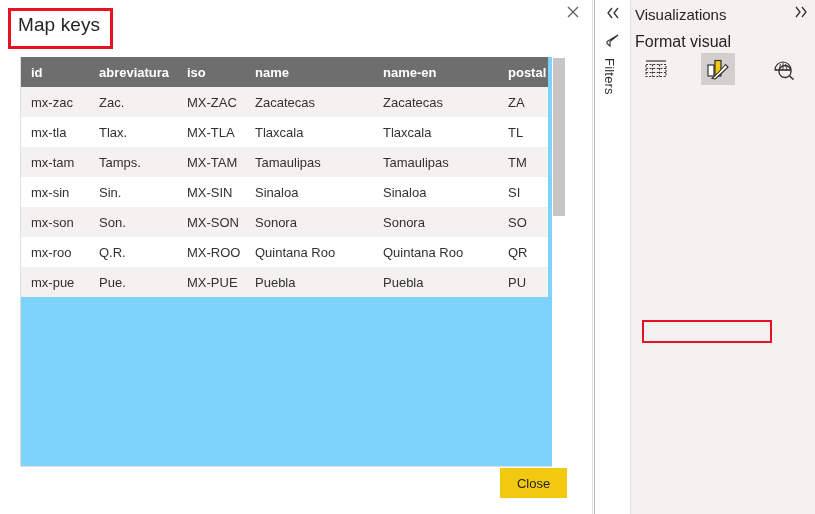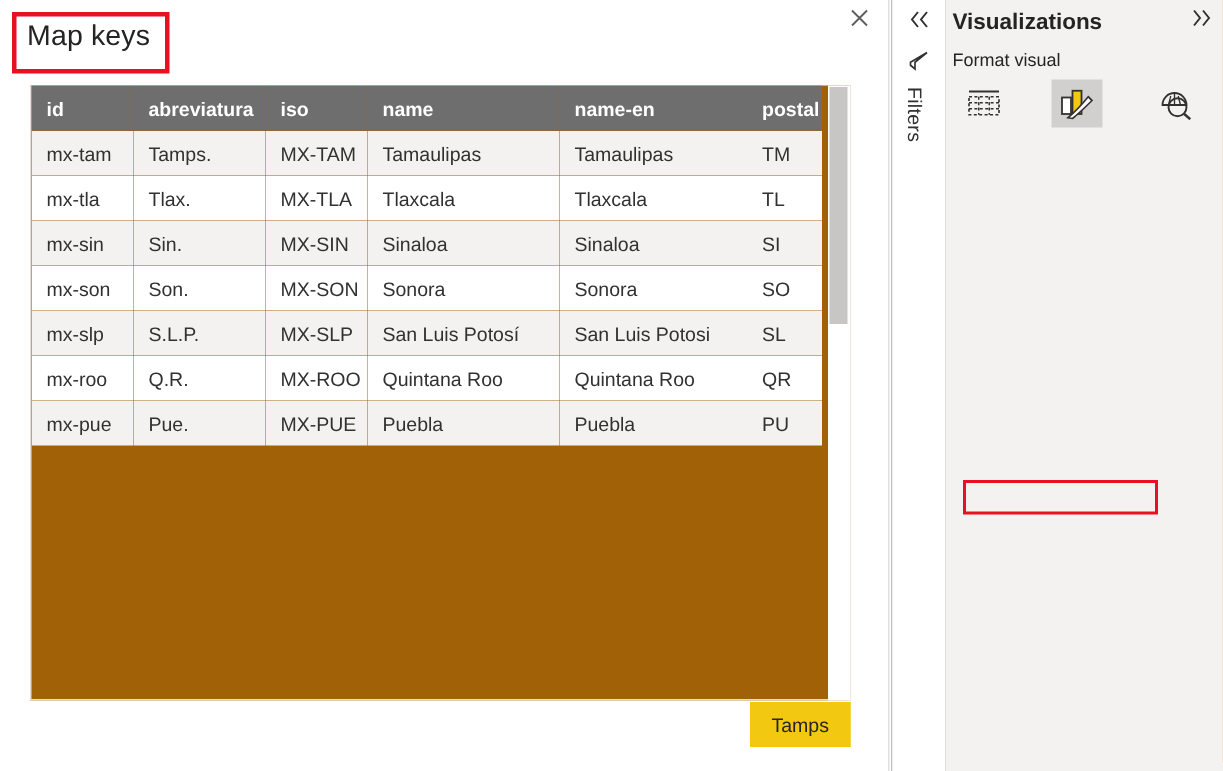--- a/index.html
+++ b/index.html
@@ -49,21 +49,21 @@
     cursor: pointer;
   }
 
   
   .table-wrap {
     position: absolute;
     left: 20px; top: 57px;
     width: 547px; height: 410px;
     border: 1px solid #e1dfdd;
     border-top: none;
-    background: #a16207;
+    background: #7dd3fc;
     overflow: hidden;
   }
   table.keys {
     border-collapse: collapse;
     width: 527px;
     table-layout: fixed;
     font-size: 13px;
   }
   table.keys thead th {
     background: #6e6e6e;
@@ -176,33 +176,33 @@
     position: absolute;
     left: 631px; top: 0;
     width: 184px; height: 514px;
     background: #f3f2f1;
   }
   .viz-header {
     position: absolute;
     left: 4px; top: 6px;
     font-size: 15px;
     color: #252423;
-    font-weight: bold;
+    font-weight: normal;
   }
   .viz-expand {
     position: absolute;
     left: 163px; top: 5px;
     font-size: 14px;
     color: #323130;
     cursor: pointer;
   }
   .viz-subheader {
     position: absolute;
     left: 4px; top: 33px;
-    font-size: 12px;
+    font-size: 16px;
     color: #252423;
   }
 
   .icon-row {
     position: absolute;
     left: 0px; top: 51px;
     width: 184px; height: 36px;
   }
   .fv-icon {
     position: absolute;
@@ -254,60 +254,60 @@
             <th>id</th>
             <th>abreviatura</th>
             <th>iso</th>
             <th>name</th>
             <th>name-en</th>
             <th>postal</th>
           </tr>
         </thead>
         <tbody>
             <tr>
+              <td>mx-zac</td>
+              <td>Zac.</td>
+              <td>MX-ZAC</td>
+              <td>Zacatecas</td>
+              <td>Zacatecas</td>
+              <td>ZA</td>
+            </tr>
+            <tr>
+              <td>mx-tla</td>
+              <td>Tlax.</td>
+              <td>MX-TLA</td>
+              <td>Tlaxcala</td>
+              <td>Tlaxcala</td>
+              <td>TL</td>
+            </tr>
+            <tr>
               <td>mx-tam</td>
               <td>Tamps.</td>
               <td>MX-TAM</td>
               <td>Tamaulipas</td>
               <td>Tamaulipas</td>
               <td>TM</td>
             </tr>
             <tr>
-              <td>mx-tla</td>
-              <td>Tlax.</td>
-              <td>MX-TLA</td>
-              <td>Tlaxcala</td>
-              <td>Tlaxcala</td>
-              <td>TL</td>
-            </tr>
-            <tr>
               <td>mx-sin</td>
               <td>Sin.</td>
               <td>MX-SIN</td>
               <td>Sinaloa</td>
               <td>Sinaloa</td>
               <td>SI</td>
             </tr>
             <tr>
               <td>mx-son</td>
               <td>Son.</td>
               <td>MX-SON</td>
               <td>Sonora</td>
               <td>Sonora</td>
               <td>SO</td>
             </tr>
             <tr>
-              <td>mx-slp</td>
-              <td>S.L.P.</td>
-              <td>MX-SLP</td>
-              <td>San Luis Potosí</td>
-              <td>San Luis Potosi</td>
-              <td>SL</td>
-            </tr>
-            <tr>
               <td>mx-roo</td>
               <td>Q.R.</td>
               <td>MX-ROO</td>
               <td>Quintana Roo</td>
               <td>Quintana Roo</td>
               <td>QR</td>
             </tr>
             <tr>
               <td>mx-pue</td>
               <td>Pue.</td>
@@ -316,21 +316,21 @@
               <td>Puebla</td>
               <td>PU</td>
             </tr>
           </tbody>
       </table>
     </div>
 
     <div class="vscroll-track"></div>
     <div class="vscroll-thumb"></div>
 
-    <button class="close-button">Tamps</button>
+    <button class="close-button">Close</button>
   </div>
 
   <div class="panel-divider"></div>
   <div class="panel-divider2"></div>
 
   <div class="filters-rail">
     <div class="rail-collapse">
       <svg width="14" height="12" viewBox="0 0 14 12" aria-hidden="true">
         <path d="M6 1 L2 6 L6 11 M12 1 L8 6 L12 11" stroke="#323130" stroke-width="1.3" fill="none"></path>
       </svg>

